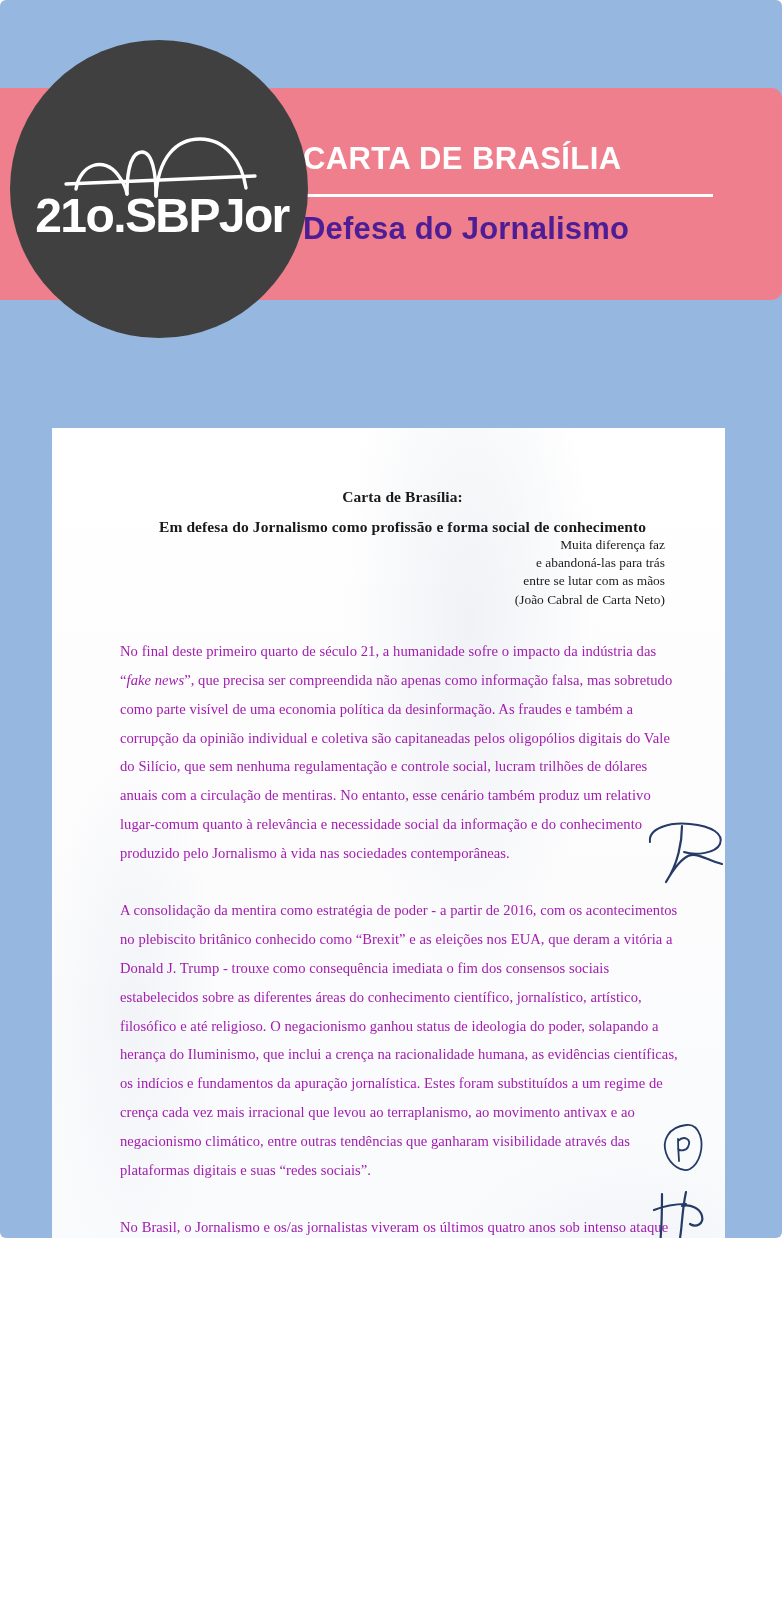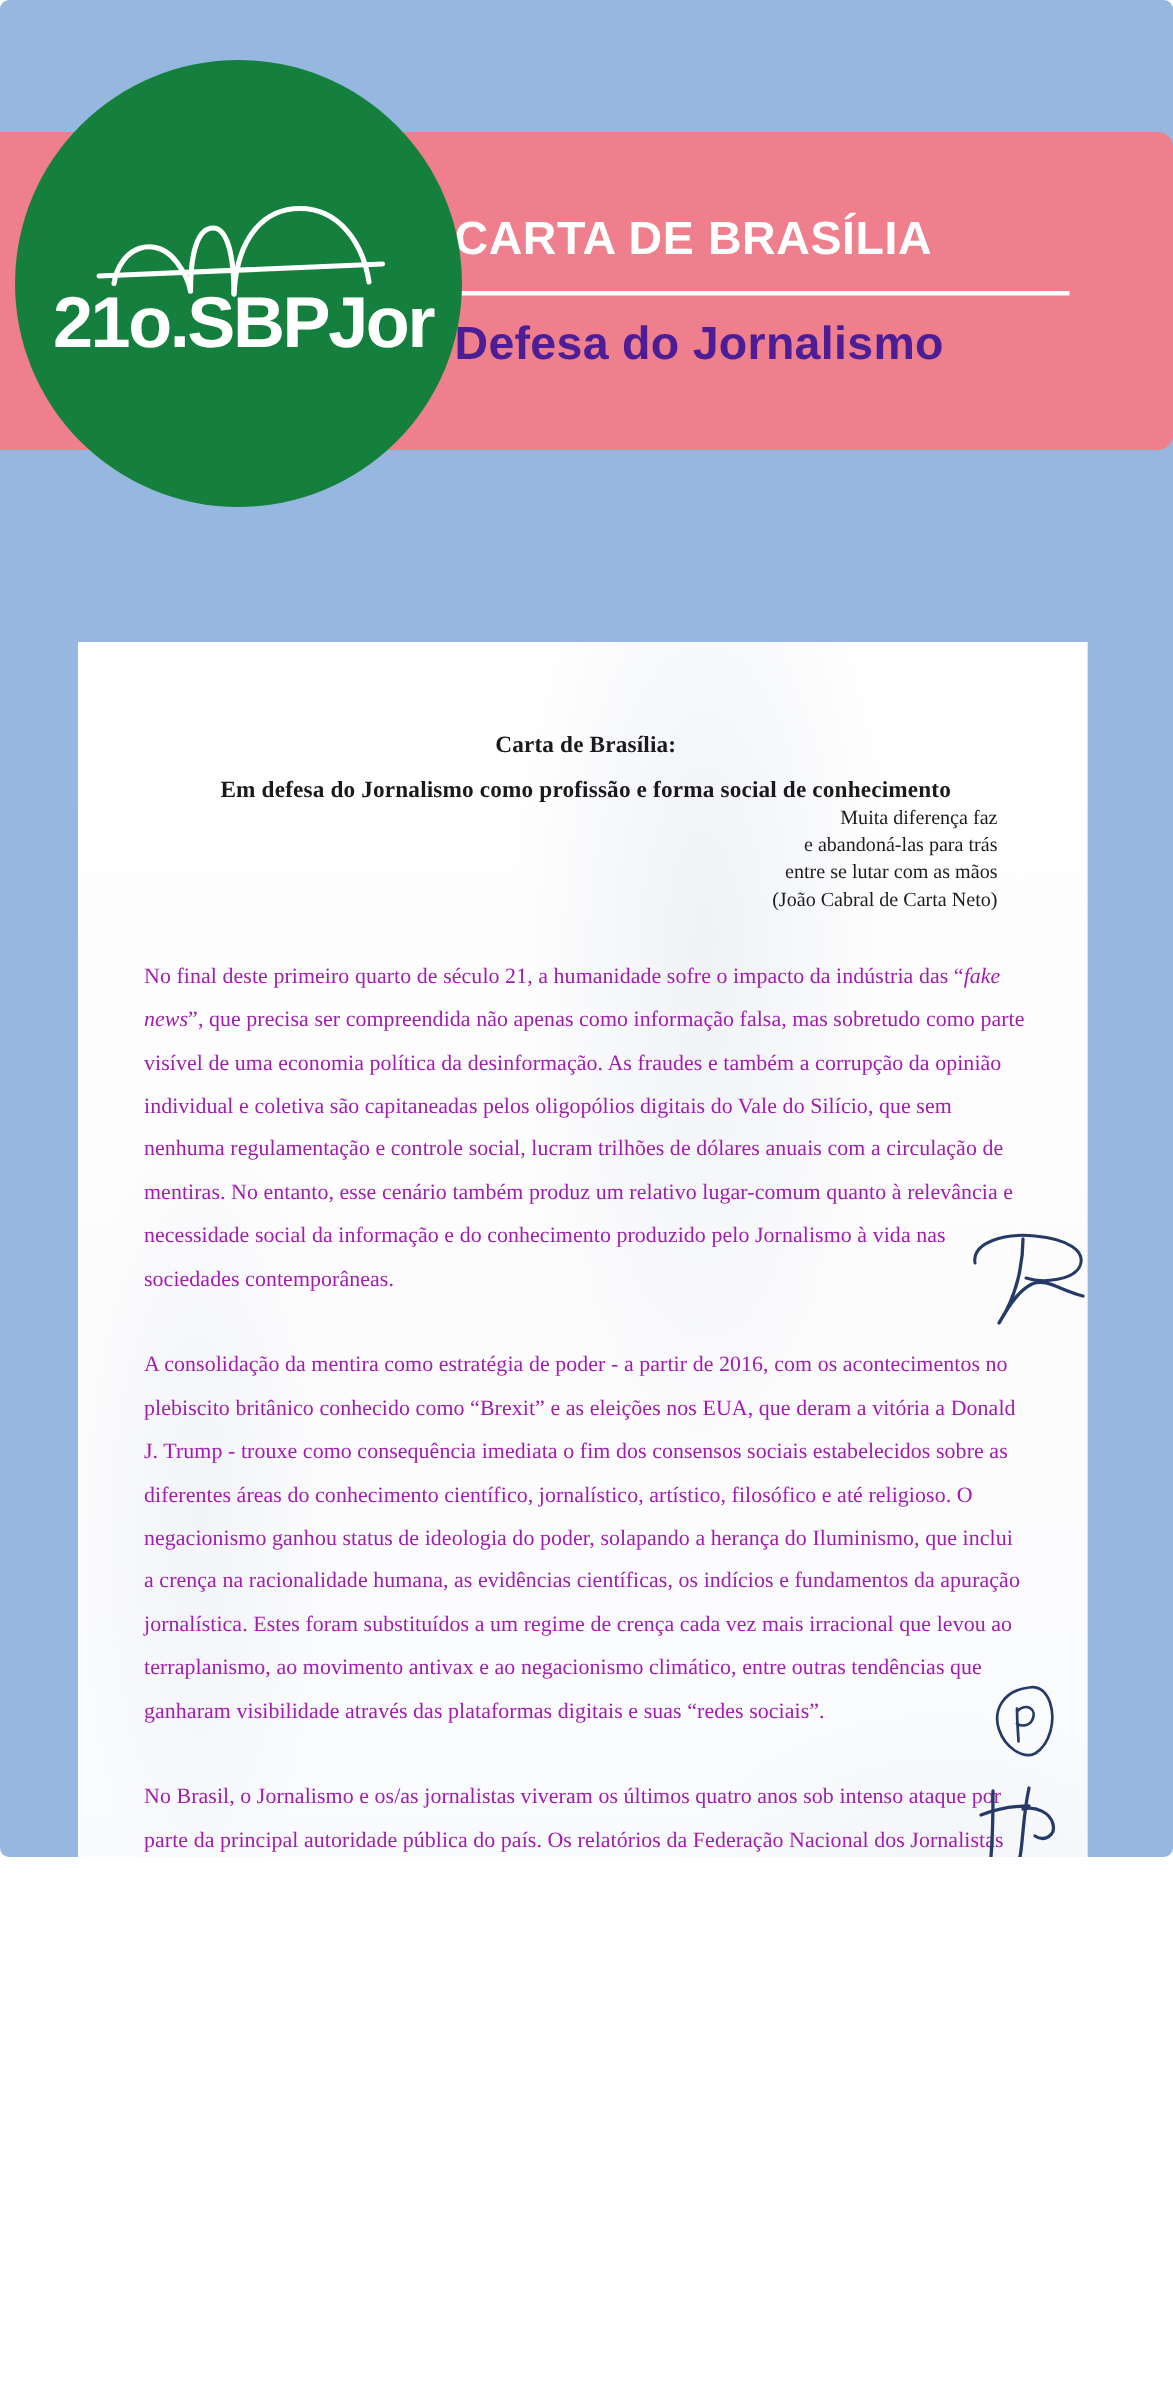--- a/index.html
+++ b/index.html
@@ -75,21 +75,21 @@
   }
 
   
   .logo-circle {
     position: absolute;
     left: 10px;
     top: 40px;
     width: 298px;
     height: 298px;
     border-radius: 50%;
-    background: #15803d;
+    background: #404040;
     overflow: hidden;
   }
 
   .logo-mark {
     position: absolute;
     left: 48px;
     top: 88px;
     width: 205px;
     height: 72px;
   }
@@ -126,21 +126,21 @@
       radial-gradient(ellipse 180px 520px at 62% 20%, rgba(228,232,238,0.55), rgba(255,255,255,0) 70%),
       radial-gradient(ellipse 120px 380px at 12% 60%, rgba(230,234,240,0.45), rgba(255,255,255,0) 70%),
       radial-gradient(ellipse 260px 200px at 86% 88%, rgba(232,236,242,0.5), rgba(255,255,255,0) 72%),
       linear-gradient(180deg, #ffffff 0%, #fcfcfd 45%, #f8fafc 100%);
     pointer-events: none;
   }
 
   .paper-inner {
     position: absolute;
     inset: 0;
-    padding: 22px 40px 0 44px;
+    padding: 22px 40px 0 68px;
     font-family: "Liberation Serif", serif;
     color: #1a1a1c;
   }
 
   .doc-title-1 {
     text-align: center;
     font-size: 15.5px;
     font-weight: bold;
     margin-top: 38px;
     letter-spacing: 0.1px;

